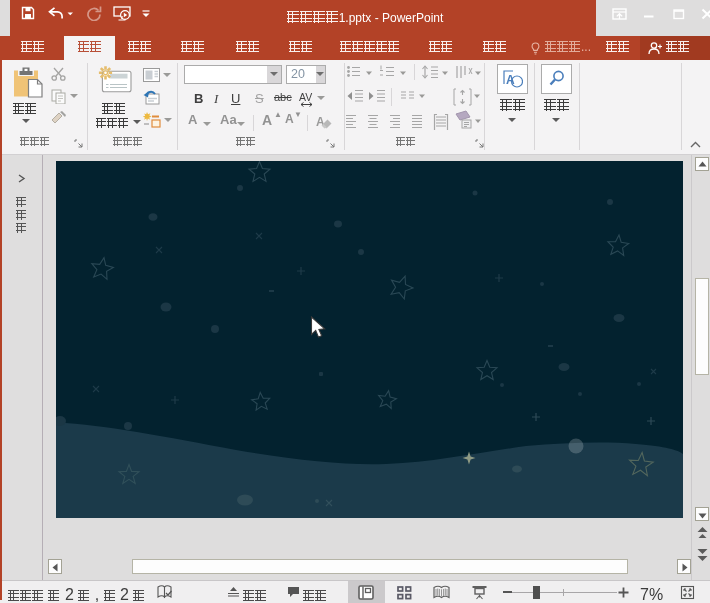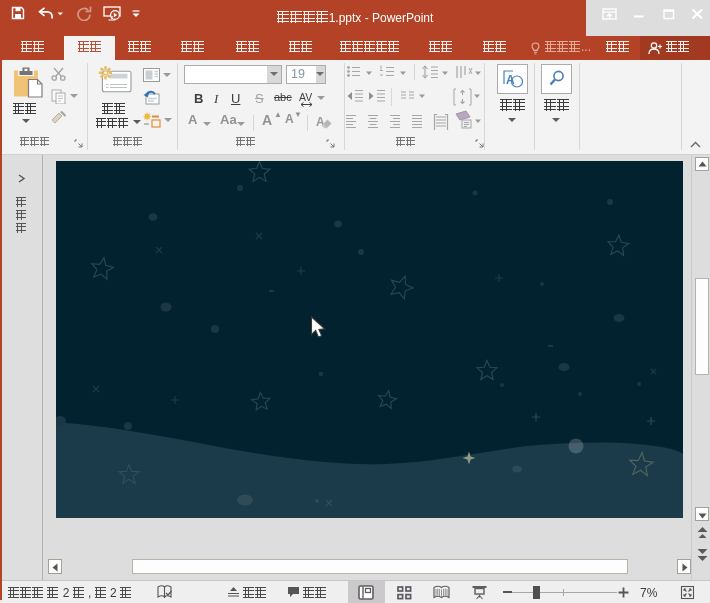--- a/index.html
+++ b/index.html
@@ -8,35 +8,35 @@
 .abs{position:absolute}
 
 .g{display:inline-block;width:11px;height:11px;margin-right:1px;vertical-align:-1px;
 background:repeating-linear-gradient(to bottom,currentColor 0 1px,transparent 1px 3.4px),
 linear-gradient(currentColor,currentColor) 50% 0/1px 100% no-repeat,
 linear-gradient(currentColor,currentColor) 15% 0/1px 100% no-repeat;opacity:.92}
 .g.s10{width:10px;height:10px}
 .g.s9{width:9px;height:9px;vertical-align:0}
 .g.s12{width:12px;height:12px}
 
-#titlebar{left:0;top:0;width:586px;height:36px;background:#b34227}
+#titlebar{left:10px;top:0;width:586px;height:36px;background:#b34227}
 #tabrow{left:0;top:36px;width:710px;height:24px;background:#b34227}
 .tab{position:absolute;top:0;height:24px;color:#fff;font-size:12px;line-height:23px;text-align:center}
 #ribbon{left:0;top:60px;width:710px;height:94px;background:#f4f3f4}
 #ribbon-border{left:0;top:154px;width:710px;height:1px;background:#d2d0d2}
 .sep{position:absolute;top:3px;height:87px;width:1px;background:#d8d6d8}
 .glabel{position:absolute;top:77px;height:12px;font-size:10px;color:#6b6b6b;text-align:center}
 .dlg{position:absolute;width:9px;height:9px}
 
 #work{left:0;top:155px;width:710px;height:425px;background:#dedddd}
 #thumbstrip{left:2px;top:155px;width:41px;height:425px;background:#dfdede;border-right:1px solid #b5aeb5}
 #slide{left:56px;top:161px;width:627px;height:357px}
 
 .sbtn{position:absolute;background:#fdfdfd;border:1px solid #a3a294}
-#statusbar{left:0;top:580px;width:710px;height:23px;background:#f0eff0;border-top:1px solid #c8c6c8;color:#3c3c3c;font-size:12px}
+#statusbar{left:0;top:580px;width:710px;height:23px;background:#f0eff0;border-top:1px solid #c8c6c8;color:#3c3c3c;font-size:16px}
 </style>
 </head>
 <body>
 <div class="abs" id="titlebar">
 
 <svg class="abs" style="left:11px;top:6px" width="14" height="14" viewBox="0 0 14 14">
 <path d="M1.5 1.5h9l2 2v9h-11z" fill="none" stroke="#fff" stroke-width="1.4"></path>
 <rect x="4" y="8" width="6" height="4.6" fill="#fff"></rect>
 <rect x="4.5" y="1.8" width="5" height="3.4" fill="#fff"></rect>
 </svg>
@@ -188,21 +188,21 @@
       <path d="M0 0 l4 4 4-4z" fill="#9a9a98"></path>
     </svg>
 <div class="glabel" style="left:107px;width:42px"><i class="g s9"></i><i class="g s9"></i><i class="g s9"></i></div>
 <div class="sep" style="left:177px"></div>
 
 <div class="abs" style="left:184px;top:5px;width:98px;height:19px;background:#fff;border:1px solid #ababab"></div>
 <div class="abs" style="left:267px;top:6px;width:14px;height:17px;background:#d9d7d9"></div>
 <svg class="abs" style="left:270px;top:12px" width="8" height="5" viewBox="0 0 8 5">
       <path d="M0 0 l4 4 4-4z" fill="#6e6e6e"></path>
     </svg>
-<div class="abs" style="left:286px;top:5px;width:40px;height:19px;background:#fff;border:1px solid #ababab;font-size:12.5px;color:#8494a4;line-height:17px;padding-left:4px">19</div>
+<div class="abs" style="left:286px;top:5px;width:40px;height:19px;background:#fff;border:1px solid #ababab;font-size:12.5px;color:#8494a4;line-height:17px;padding-left:4px">20</div>
 <div class="abs" style="left:316px;top:6px;width:9px;height:17px;background:#d9d7d9"></div>
 <svg class="abs" style="left:316px;top:12px" width="8" height="5" viewBox="0 0 8 5">
       <path d="M0 0 l4 4 4-4z" fill="#6e6e6e"></path>
     </svg>
 <div class="abs" style="left:186px;top:31px;font-size:13px;font-weight:bold;color:#3f3f3f;width:150px">
 <span style="position:absolute;left:8px">B</span>
 <span style="position:absolute;left:28px;font-weight:normal;font-style:italic;font-family:'Liberation Serif',serif">I</span>
 <span style="position:absolute;left:45px;text-decoration:underline;font-weight:normal">U</span>
 <span style="position:absolute;left:69px;font-weight:normal;text-decoration:line-through;opacity:.45">S</span>
 <span style="position:absolute;left:88px;font-weight:normal;font-size:11px;text-decoration:line-through">abc</span>

